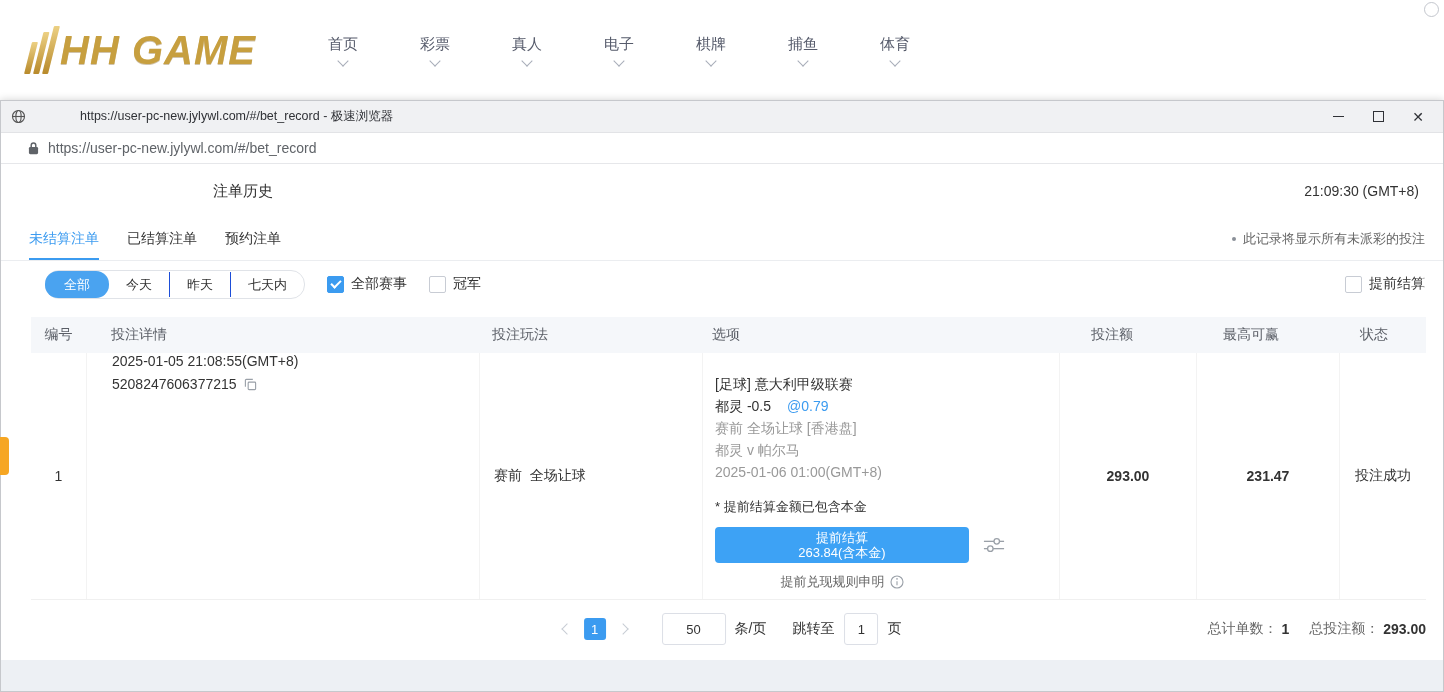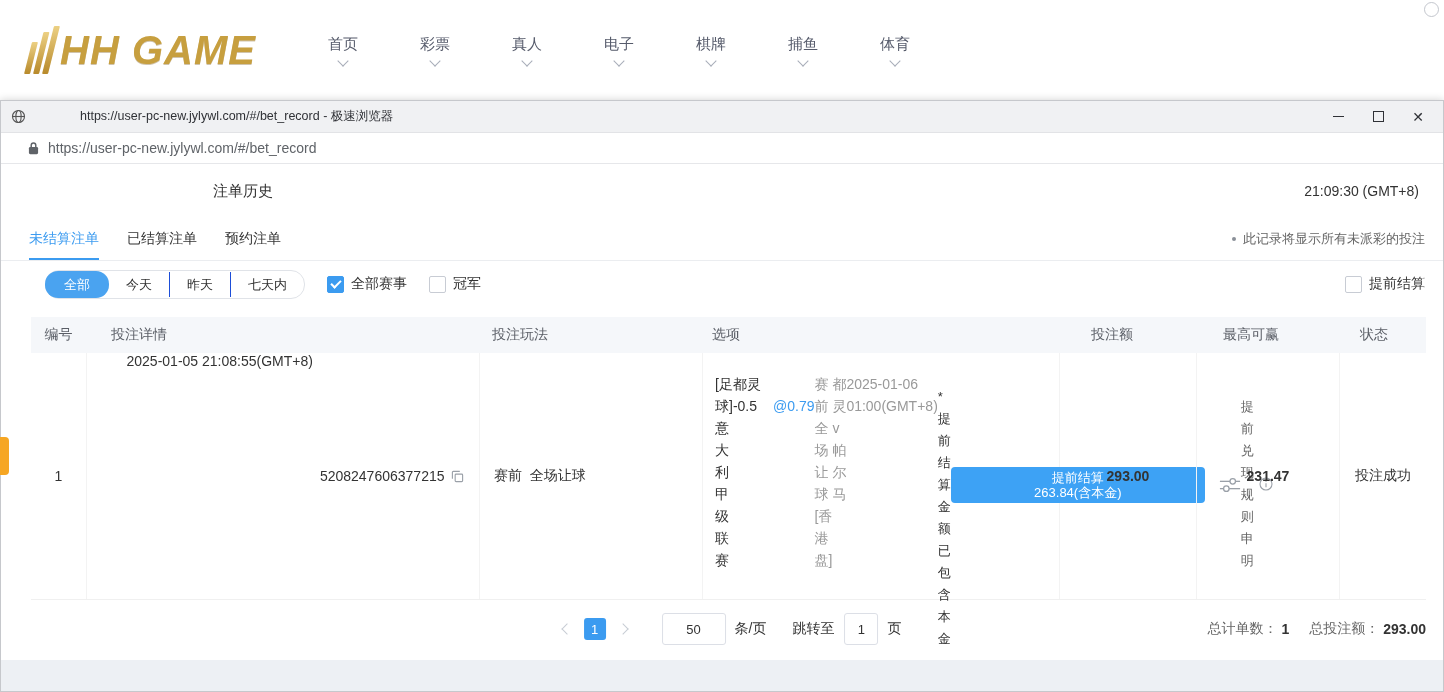--- a/index.html
+++ b/index.html
@@ -75,24 +75,24 @@
   .col-maxwin{width:142px;}
   .col-status{flex:1;}
   .th{display:flex;align-items:center;}
   .th.center,.cell.center{justify-content:center;text-align:center;}
   .th.pl25,.cell.pl25{padding-left:25px;}
   .th.pl14{padding-left:14px;}
   .th.pl12{padding-left:12px;}
   .cell{display:flex;border-right:1px solid #f3f3f3;}
   .cell:last-child{border-right:none;}
   .cell-id{align-items:center;justify-content:center;color:#333;}
-  .cell-detail{flex-direction:row;justify-content:center;gap:7px;color:#333;}
+  .cell-detail{flex-direction:column;gap:7px;color:#333;}
   .betno-line{display:flex;align-items:center;gap:7px;}
   .cell-play{align-items:center;padding-left:14px;white-space:pre-wrap;}
-  .cell-option{flex-direction:row;padding:20px 12px 12px 12px;line-height:22px;font-size:14px;}
+  .cell-option{flex-direction:column;padding:20px 12px 12px 12px;line-height:22px;font-size:14px;}
   .opt-line1{color:#333;}
   .opt-line2{color:#333;}
   .opt-odds{color:#3b9bf0;margin-left:16px;}
   .opt-gray{color:#999;}
   .opt-note{color:#333;font-size:13px;margin-top:13px;}
   .cashout-wrap{display:flex;align-items:center;gap:14px;margin-top:9px;}
   .cashout-btn{width:254px;height:36px;background:#3da2f5;border:none;border-radius:4px;color:#fff;
                font-size:13px;line-height:15px;text-align:center;cursor:pointer;padding:3px 0;
                font-family:inherit;display:flex;flex-direction:column;justify-content:center;}
   .tune-icon{cursor:pointer;display:flex;}

